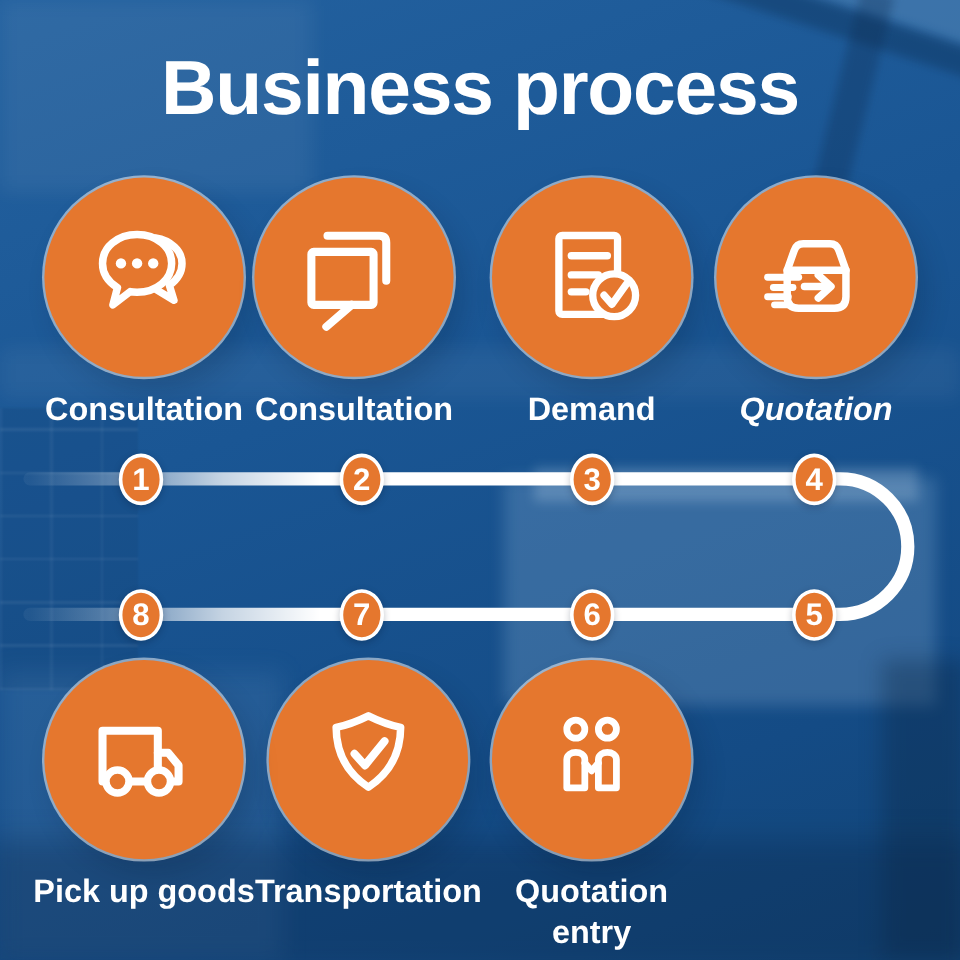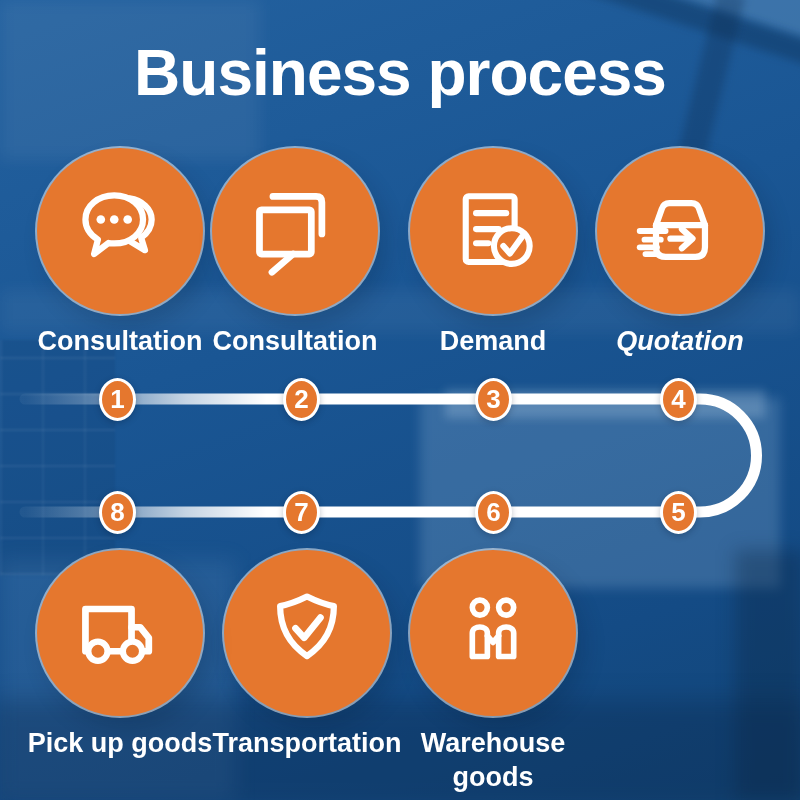--- a/index.html
+++ b/index.html
@@ -157,17 +157,17 @@
       <span>
         <svg width="94" height="94" viewBox="0 0 100 100" fill="none" stroke="#fff" stroke-width="6" stroke-linecap="round" stroke-linejoin="round">
           <circle cx="36" cy="23" r="8"></circle>
           <circle cx="64" cy="23" r="8"></circle>
           <path d="M28 75 L28 50 C28 41.5 44 41.5 44 50 L44 75 Z"></path>
           <path d="M56 75 L56 50 C56 41.5 72 41.5 72 50 L72 75 Z"></path>
           <path d="M44 53 L50 60 L56 53"></path>
         </svg>
       </span>
     </div>
-    <div class="step-label">Warehouse goods</div>
+    <div class="step-label">Quotation entry</div>
   </div>
 
 
 </div>
 
 </body></html>

